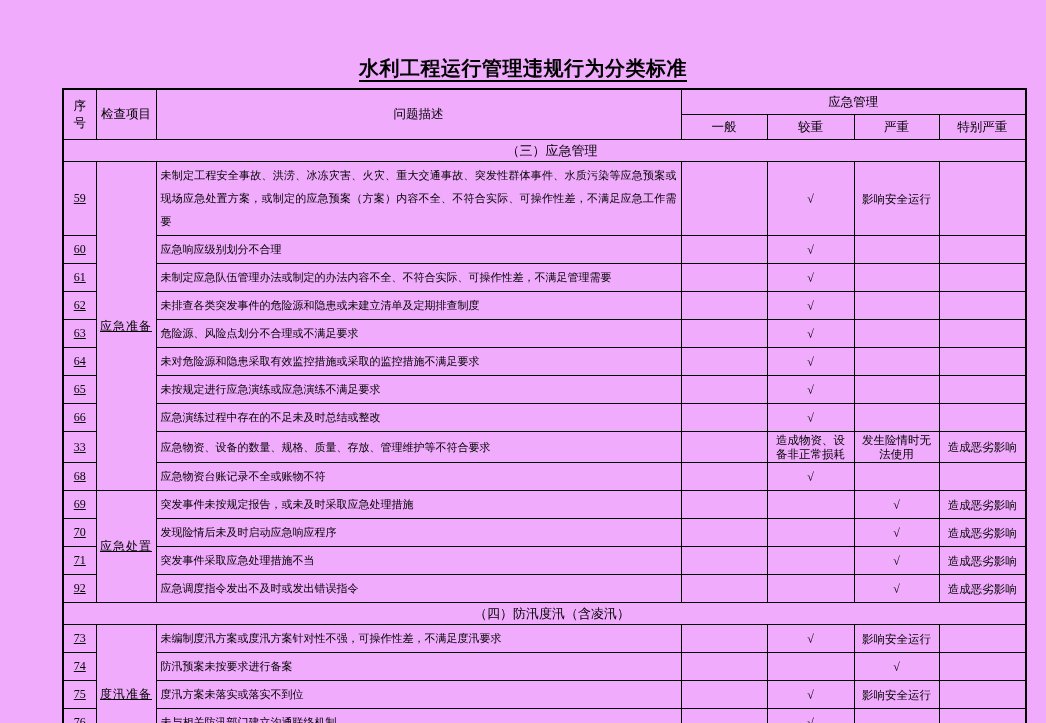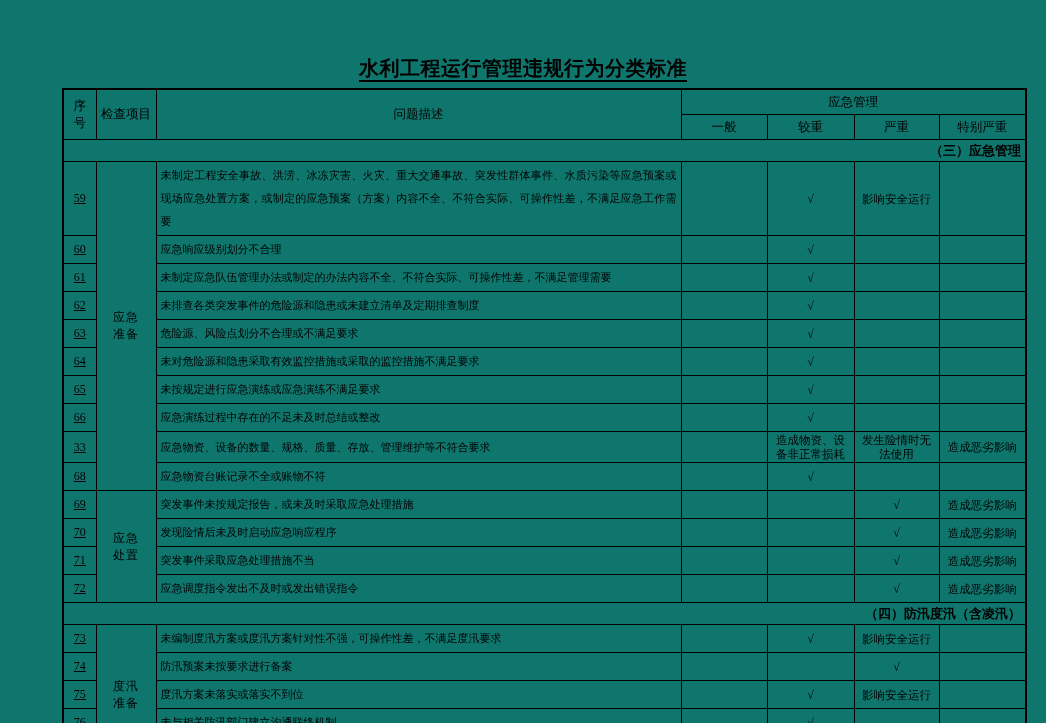--- a/index.html
+++ b/index.html
@@ -2,39 +2,39 @@
 <html><head>
 <meta charset="utf-8">
 <style>
   html,body{margin:0;padding:0;background:#ffffff;}
   body{
     width:1046px;height:723px;
     font-family:"Liberation Serif","DejaVu Serif",serif;
     color:#000;
     -webkit-font-smoothing:antialiased;
   }
-  .page{position:relative;width:1046px;height:723px;background:#0f766e;overflow:hidden;}
+  .page{position:relative;width:1046px;height:723px;background:#f0abfc;overflow:hidden;}
   .doc-title{
     position:absolute;top:55px;left:0;width:100%;
     text-align:center;font-size:20px;font-weight:bold;margin:0;
     letter-spacing:0.5px;
   }
   .doc-title .underline{border-bottom:2px solid #000;padding-bottom:1px;}
   table.main-table{
     position:absolute;top:88px;left:62px;
     width:963px;table-layout:fixed;
     border-collapse:collapse;
     border:2px solid #000;
     font-size:12px;
   }
   th,td{border:1px solid #000;padding:1px 4px;vertical-align:middle;overflow:hidden;}
   thead th{font-weight:normal;text-align:center;height:22px;font-size:12.5px;}
-  td.section-cell{font-weight:bold;text-align:right;padding-left:19px;height:19px;font-size:13px;}
+  td.section-cell{font-weight:normal;text-align:center;padding-left:19px;height:19px;font-size:13px;}
   td.no-cell{text-align:center;height:21px;font-size:12px;padding:1px 1px;text-decoration:underline;}
-  td.group-cell{text-align:center;font-size:12px;letter-spacing:1px;padding:1px 15px;}
+  td.group-cell{text-align:center;font-size:12px;letter-spacing:1px;padding:1px 2px;text-decoration:underline;}
   td.desc-cell{text-align:justify;font-size:11px;line-height:23px;padding:2px 4px;}
   td.grade-cell{text-align:center;font-size:11.5px;line-height:14px;padding:1px 3px;}
   td.grade-cell.check{font-size:12px;}
 </style>
 </head>
 <body>
 
 <div class="page">
   <h1 class="doc-title"><span class="underline">水利工程运行管理违规行为分类标准</span></h1>
 
@@ -166,21 +166,21 @@
         </tr>
         <tr>
           <td class="no-cell">71</td>
           <td class="desc-cell">突发事件采取应急处理措施不当</td>
           <td class="grade-cell"></td>
           <td class="grade-cell"></td>
           <td class="grade-cell check">√</td>
           <td class="grade-cell">造成恶劣影响</td>
         </tr>
         <tr>
-          <td class="no-cell">72</td>
+          <td class="no-cell">92</td>
           <td class="desc-cell">应急调度指令发出不及时或发出错误指令</td>
           <td class="grade-cell"></td>
           <td class="grade-cell"></td>
           <td class="grade-cell check">√</td>
           <td class="grade-cell">造成恶劣影响</td>
         </tr>
         <tr>
           <td class="section-cell" colspan="7">（四）防汛度汛（含凌汛）</td>
         </tr>
         <tr>

